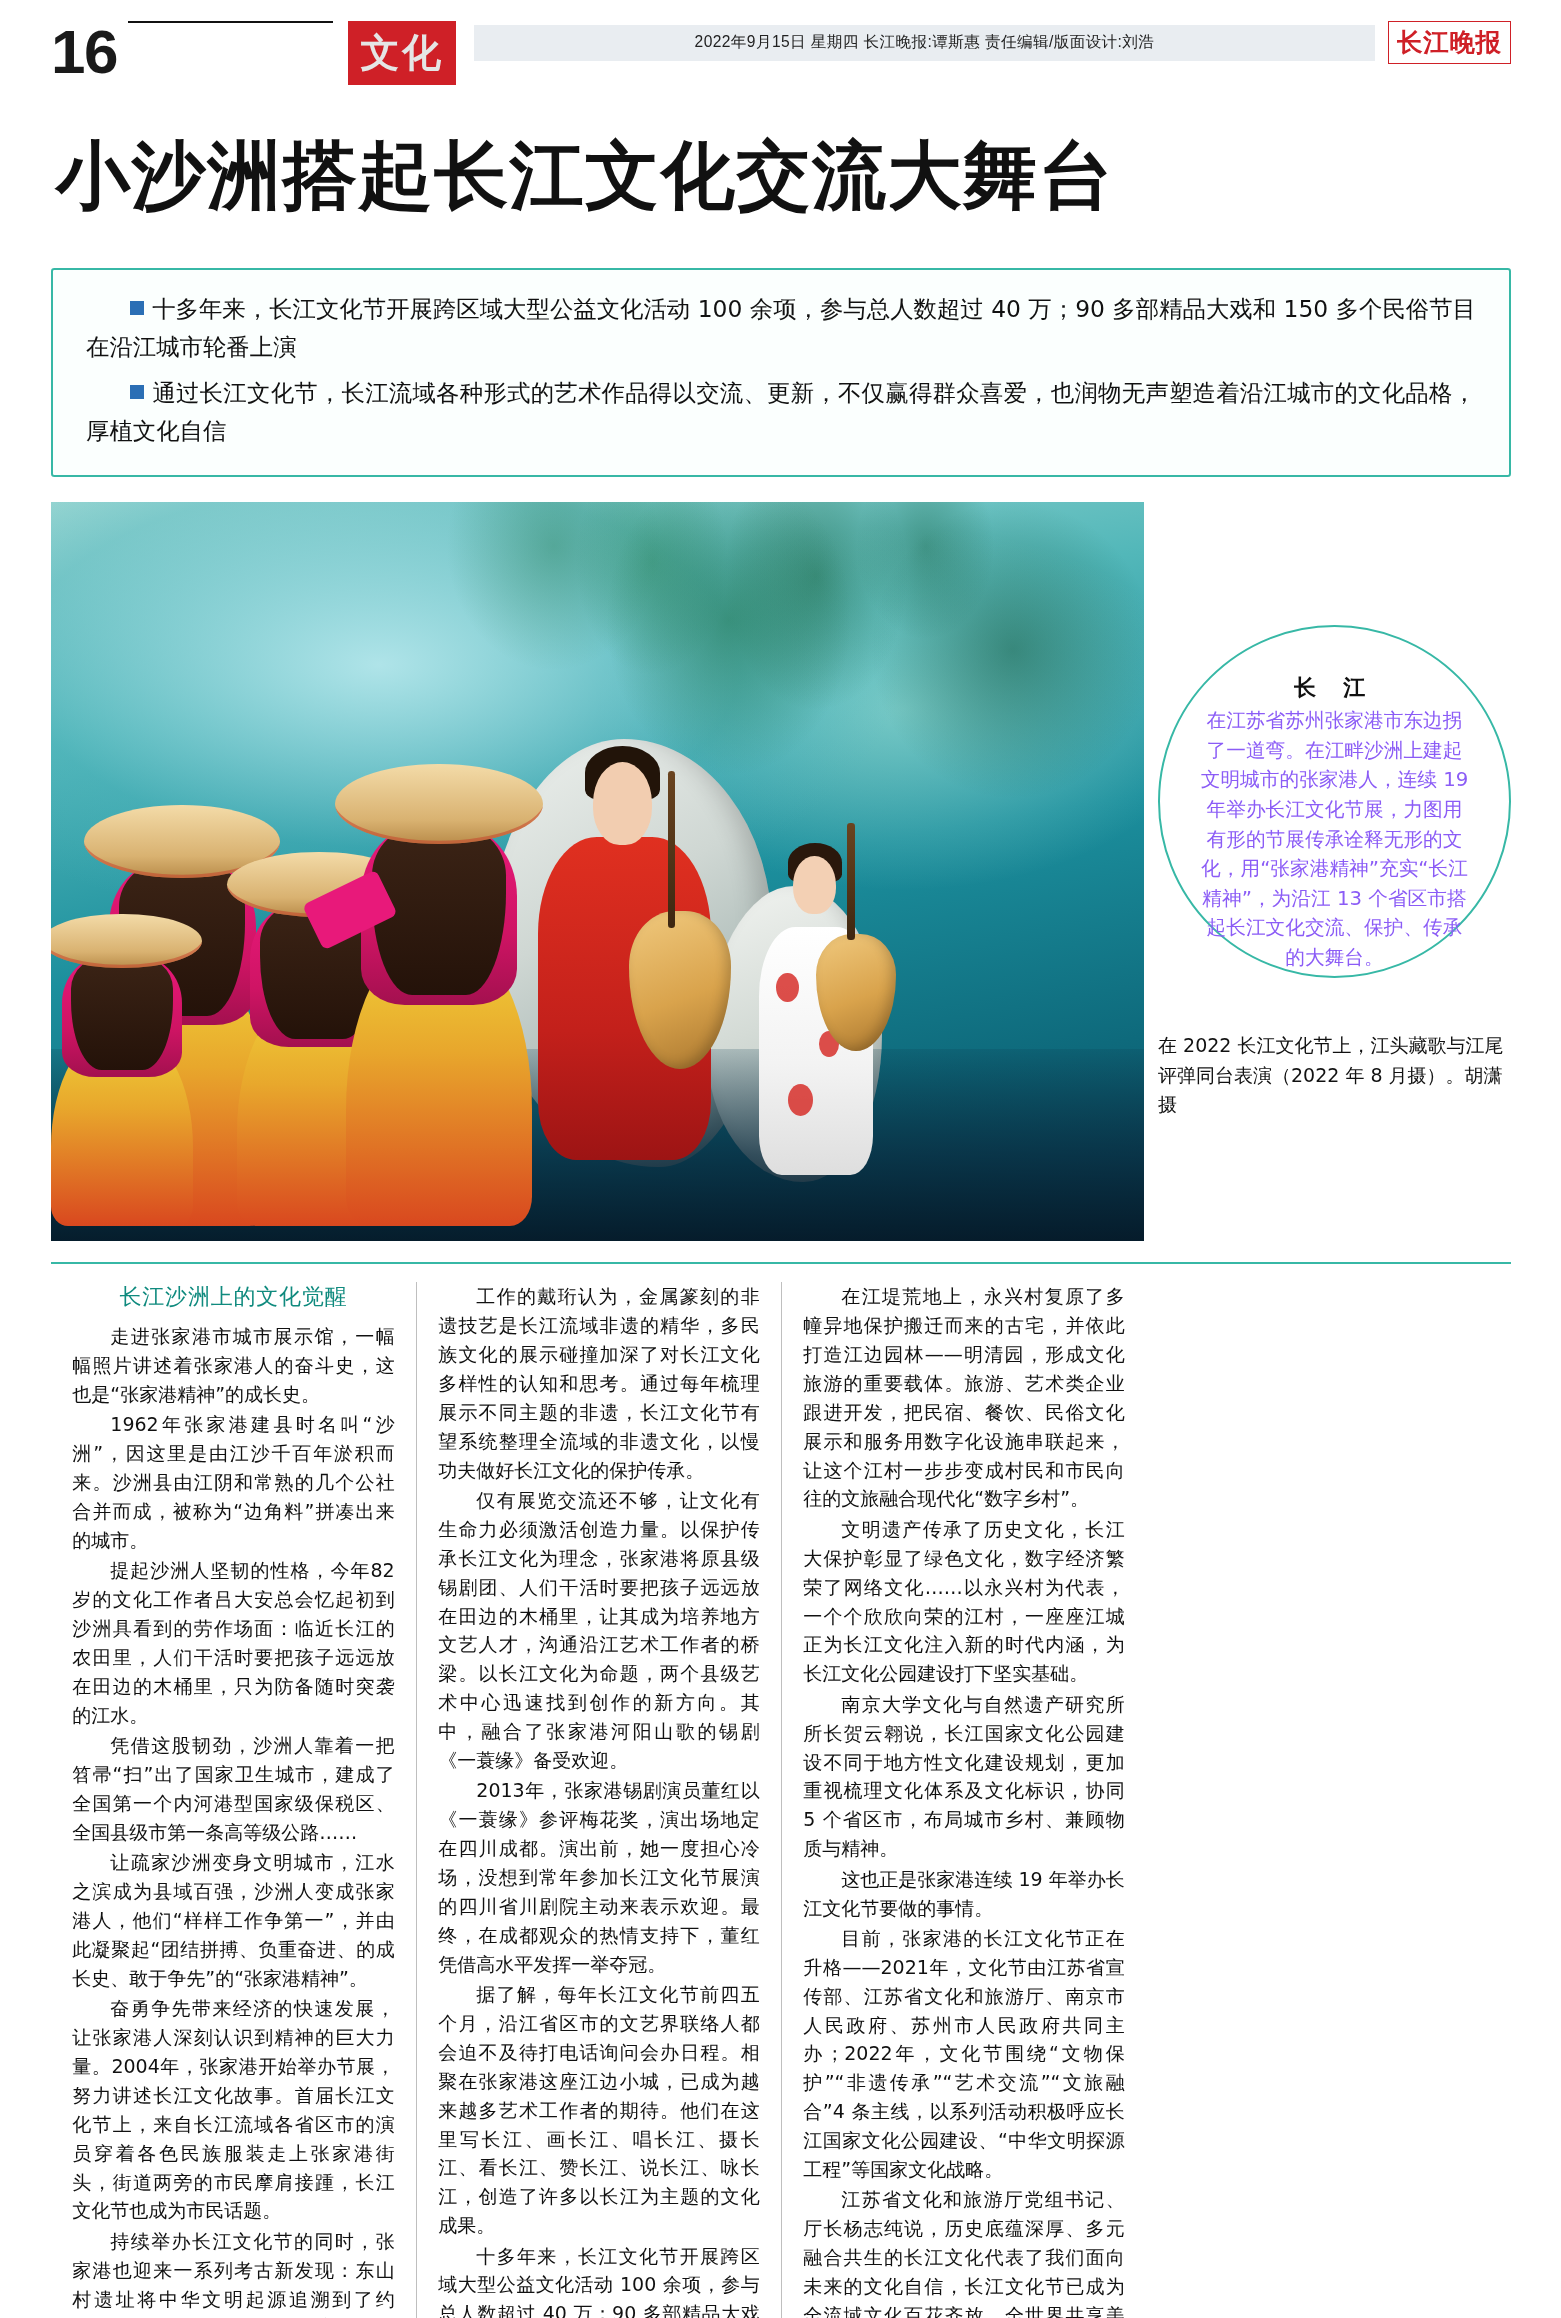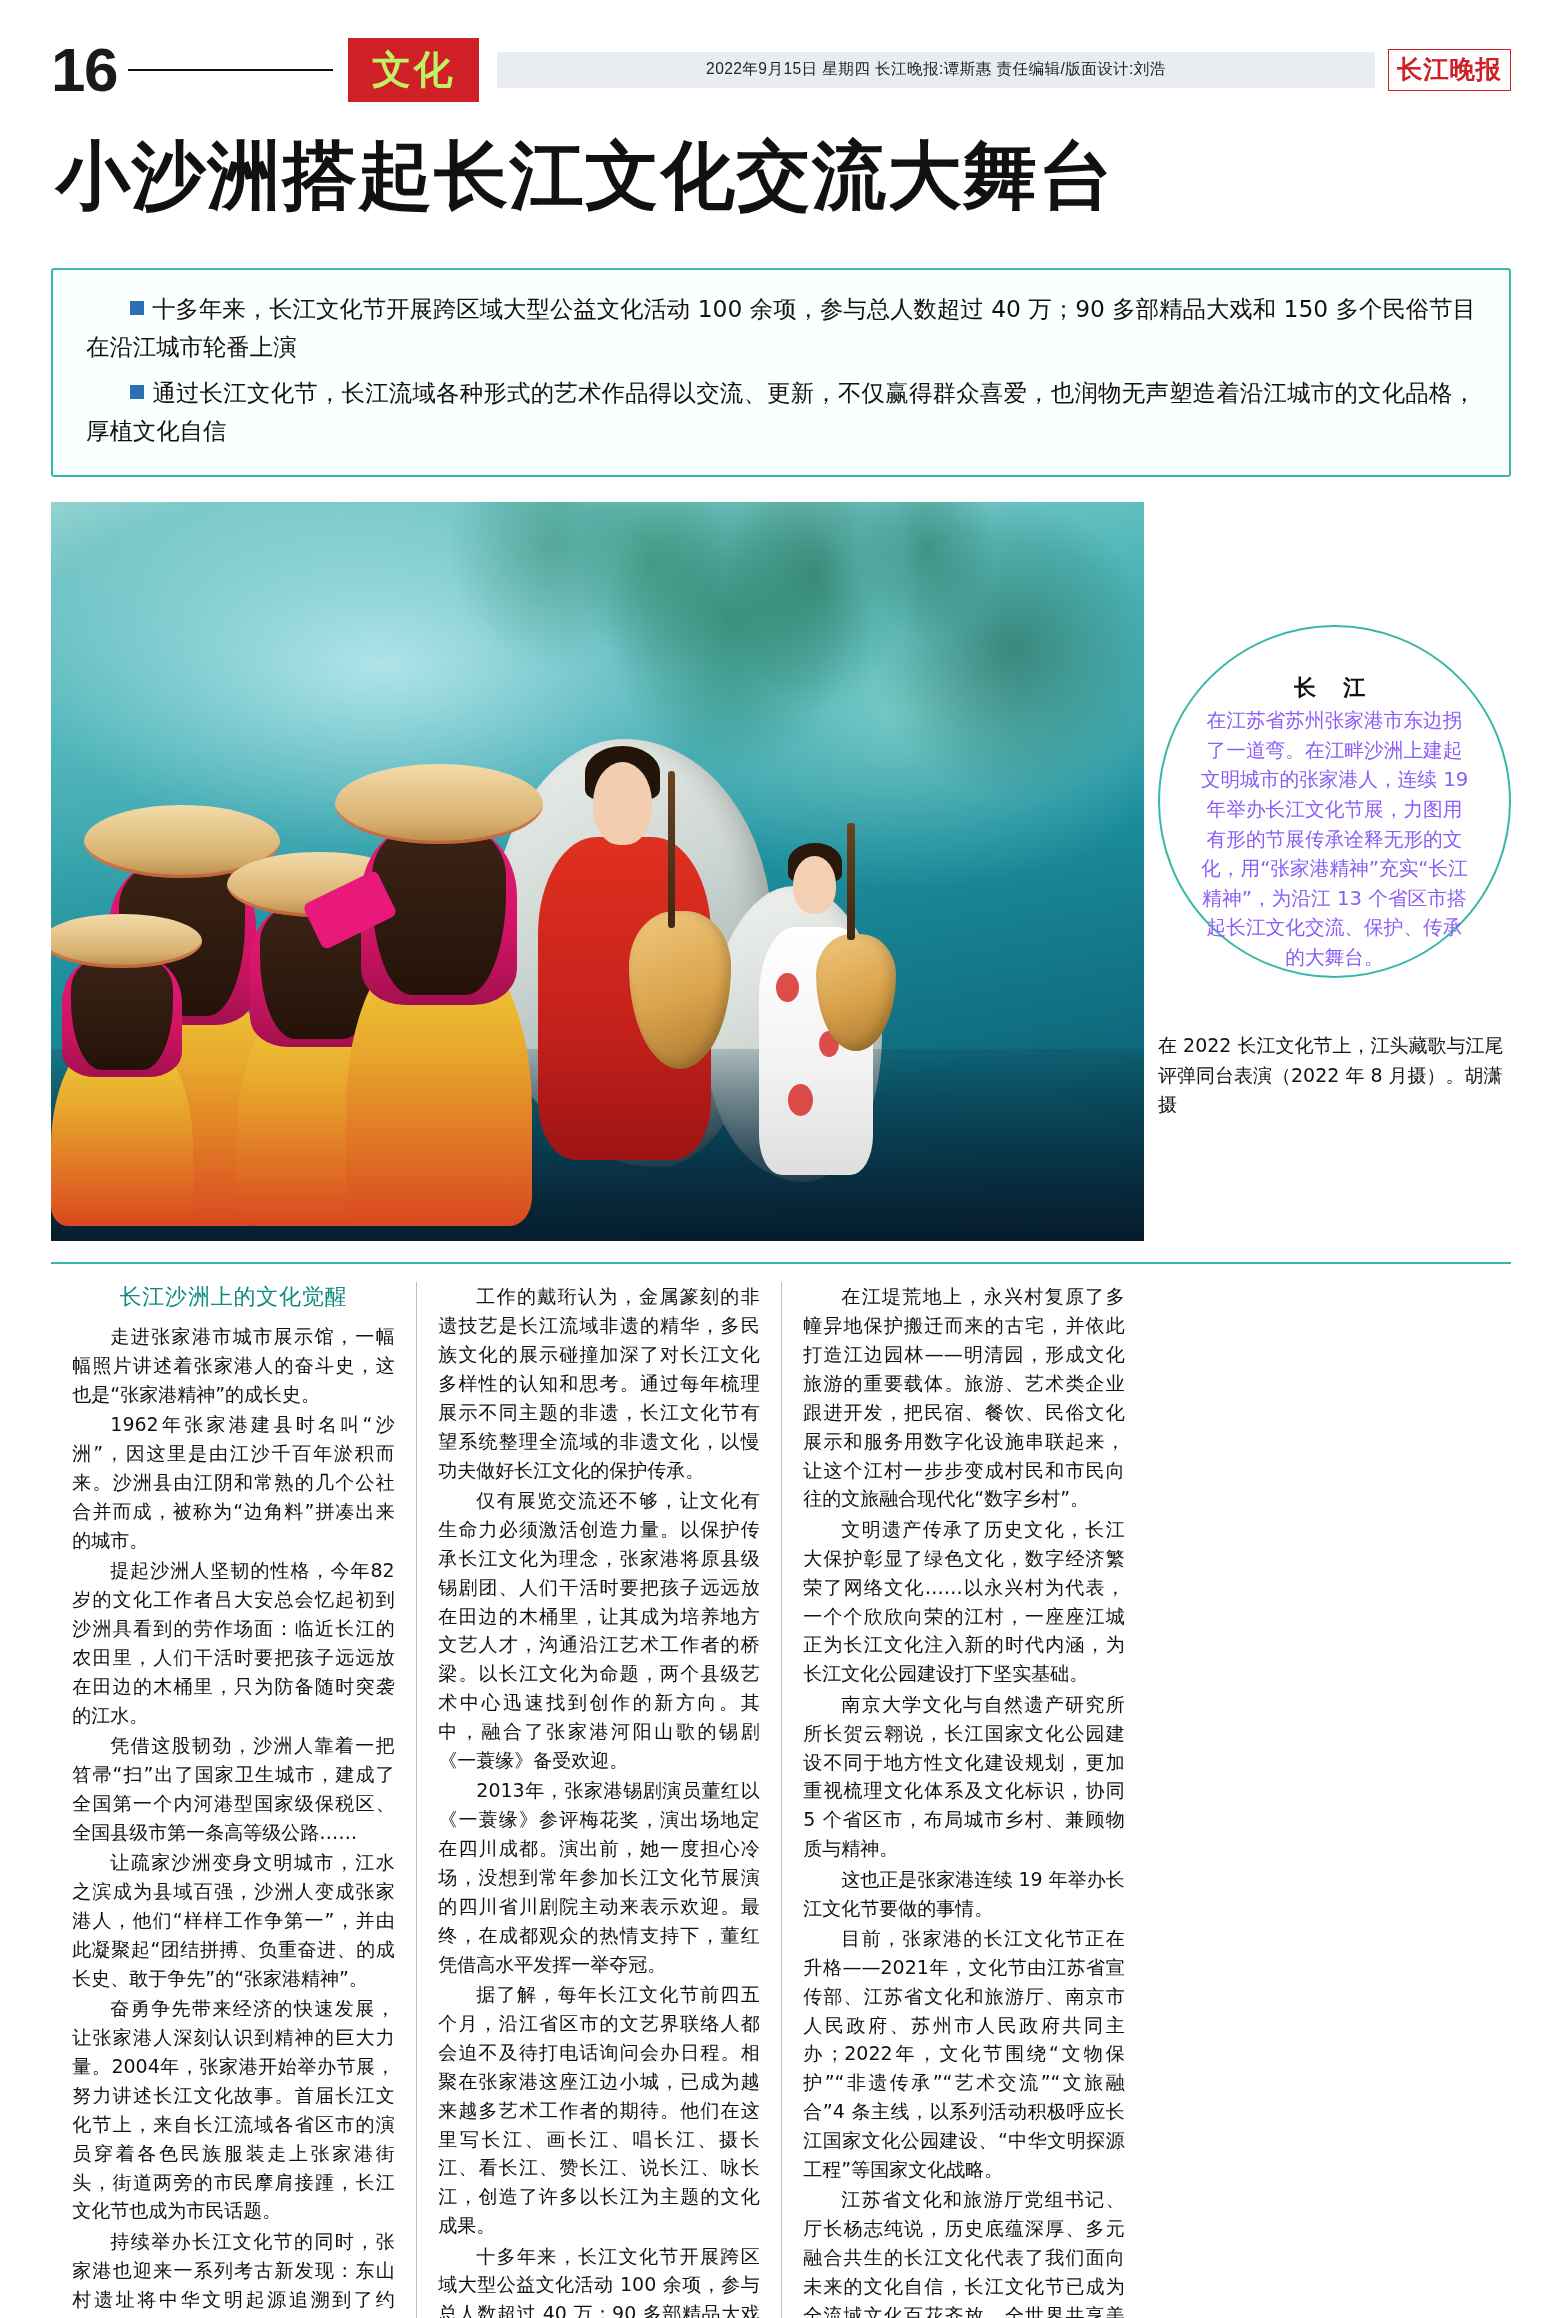--- a/index.html
+++ b/index.html
@@ -20,44 +20,44 @@
     height: 2319px;
     box-sizing: border-box;
     padding: 0 51px;
   }
 
   
   .masthead {
     position: relative;
     height: 97px;
     display: flex;
-    align-items: center;
+    align-items: flex-start;
     margin-top: 21.3px;
   }
   .folio-num {
     font-size: 62px;
     font-weight: bold;
     letter-spacing: -1.6px;
     color: #1a1a1a;
     line-height: 1;
     font-family: "Liberation Sans", sans-serif;
     padding-right: 11.5px;
   }
   .folio-rule {
     flex: 0 0 auto;
     width: 205px;
     height: 0;
     border-top: 2.5px solid #111;
     margin-right: 14.8px;
   }
   .section-badge {
-    width: 131px;
+    width: 108px;
     height: 64px;
     background: #cf2027;
-    color: #bef264;
+    color: #e5e5e5;
     display: flex;
     align-items: center;
     justify-content: center;
     font-size: 39px;
     font-weight: bold;
     letter-spacing: 2.5px;
     font-family: "DejaVu Sans", sans-serif;
   }
   .masthead-meta {
     flex: 1 1 auto;

